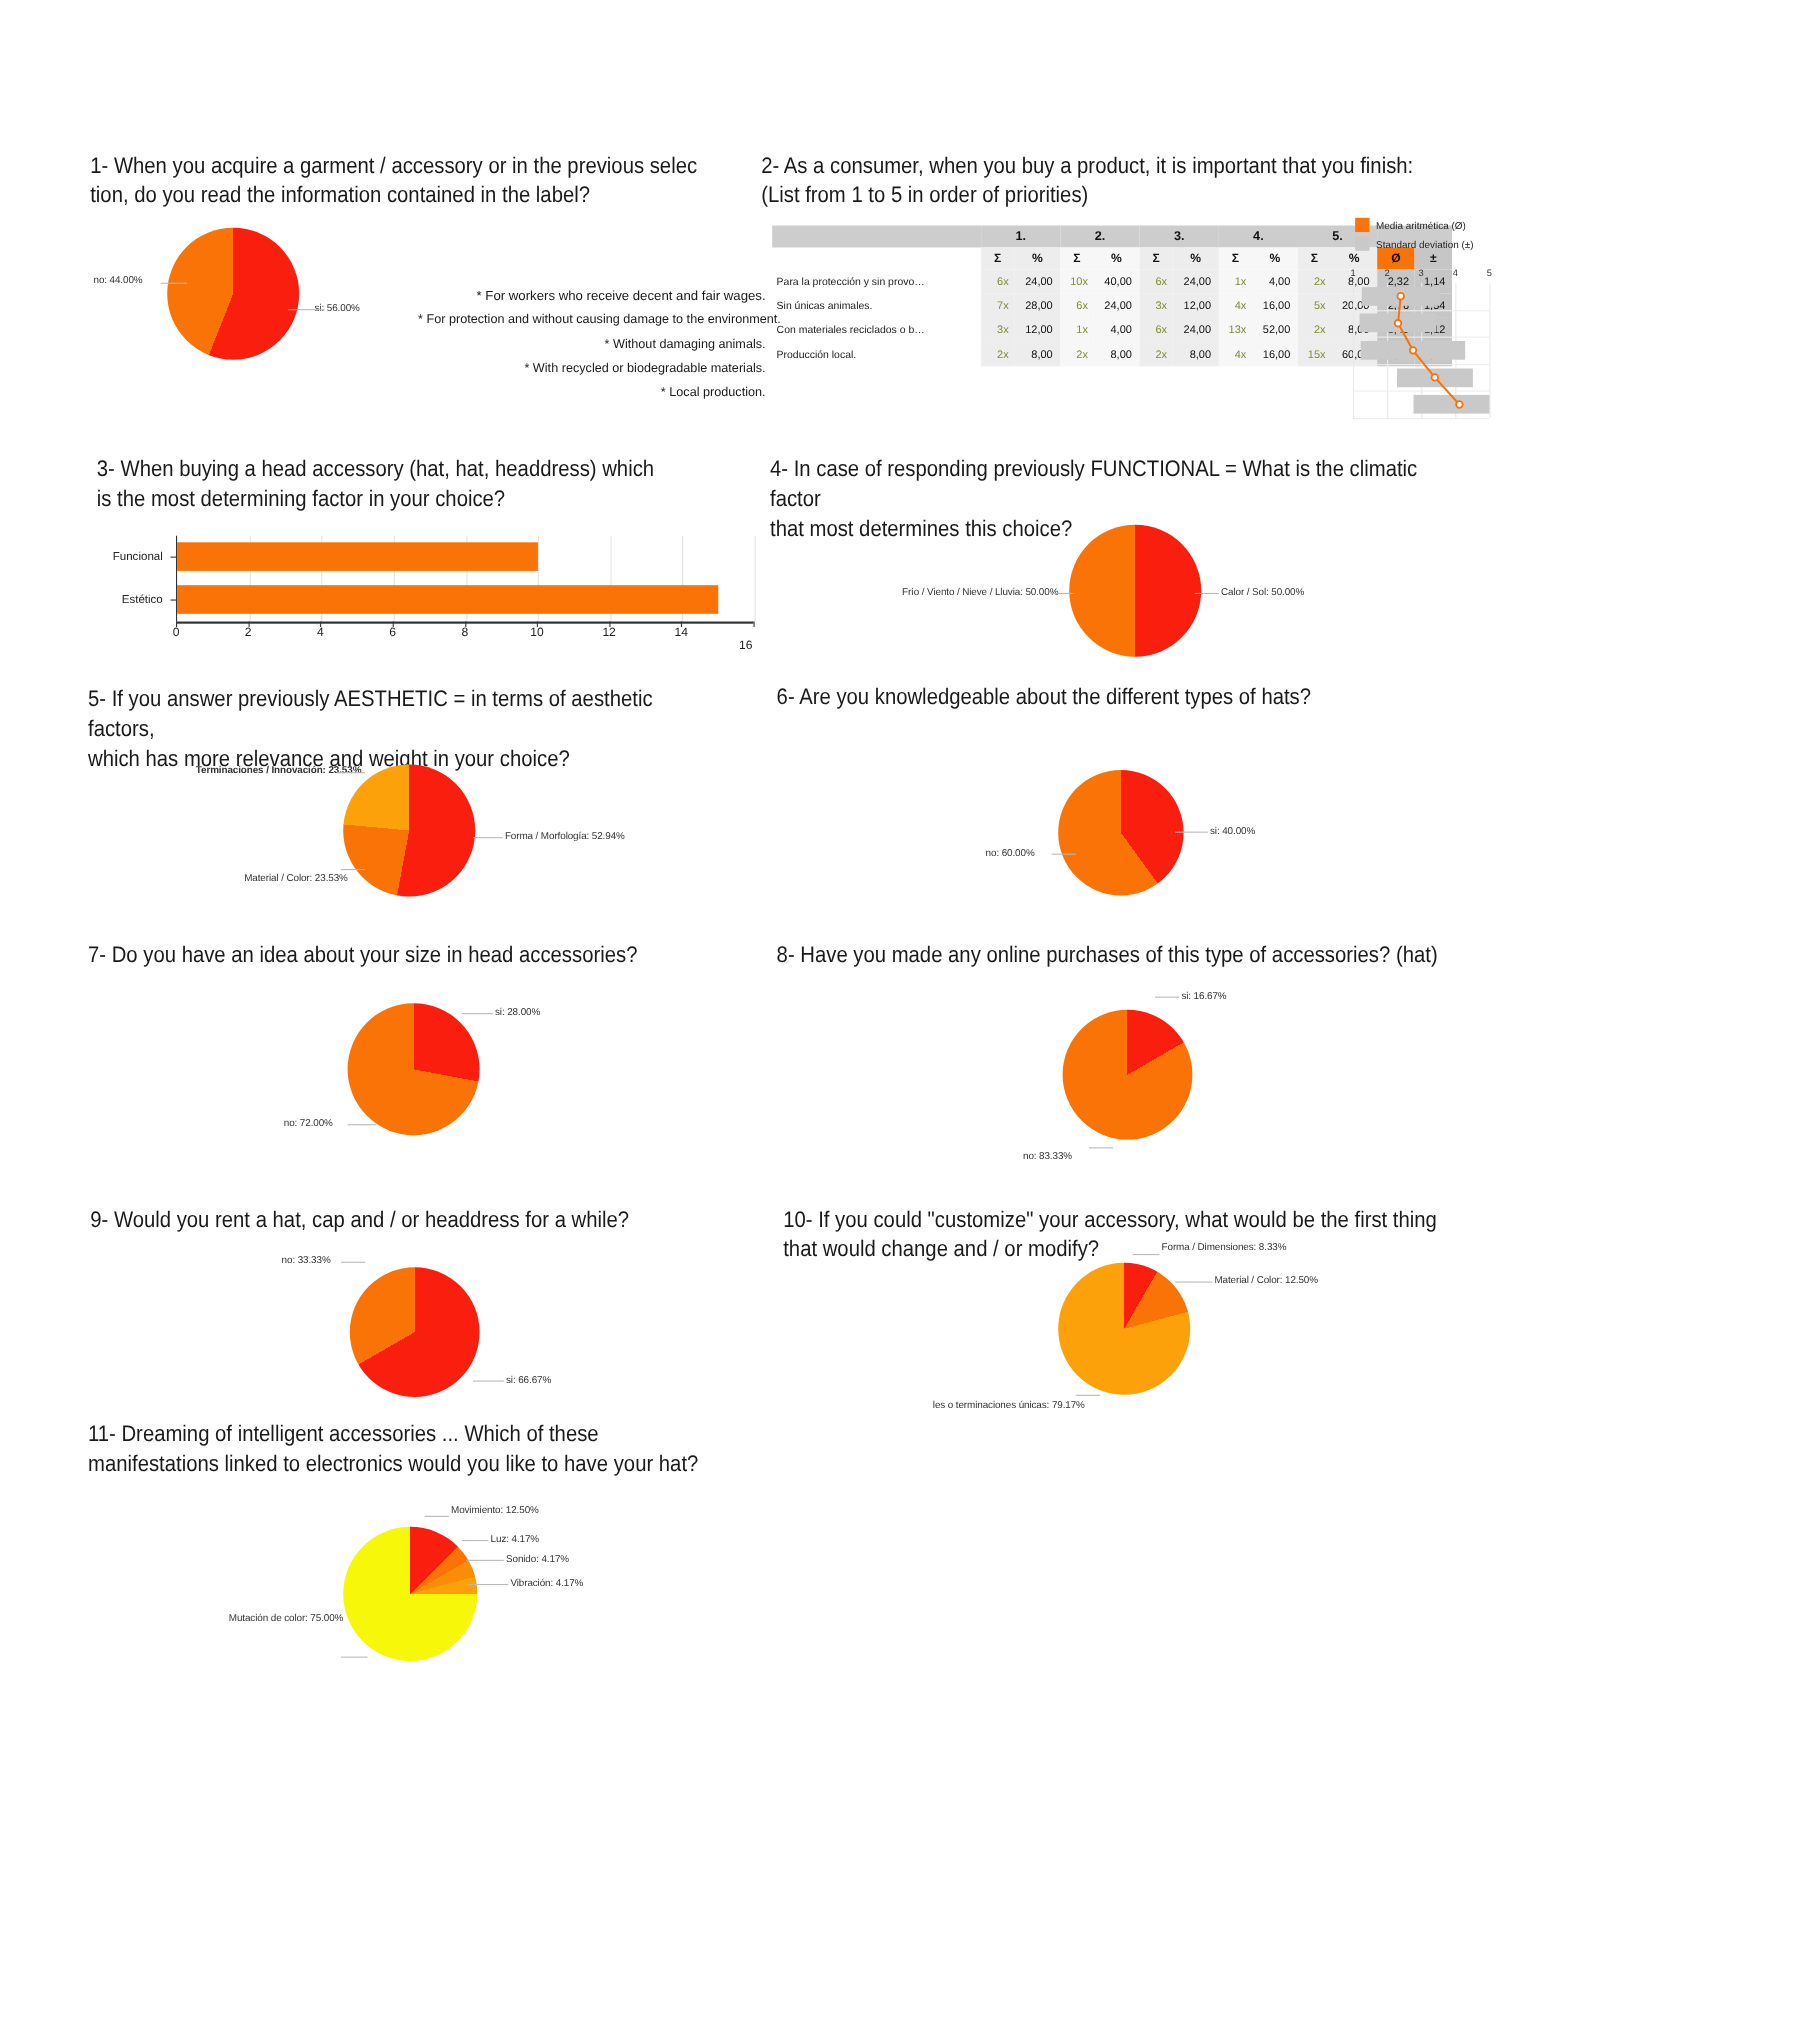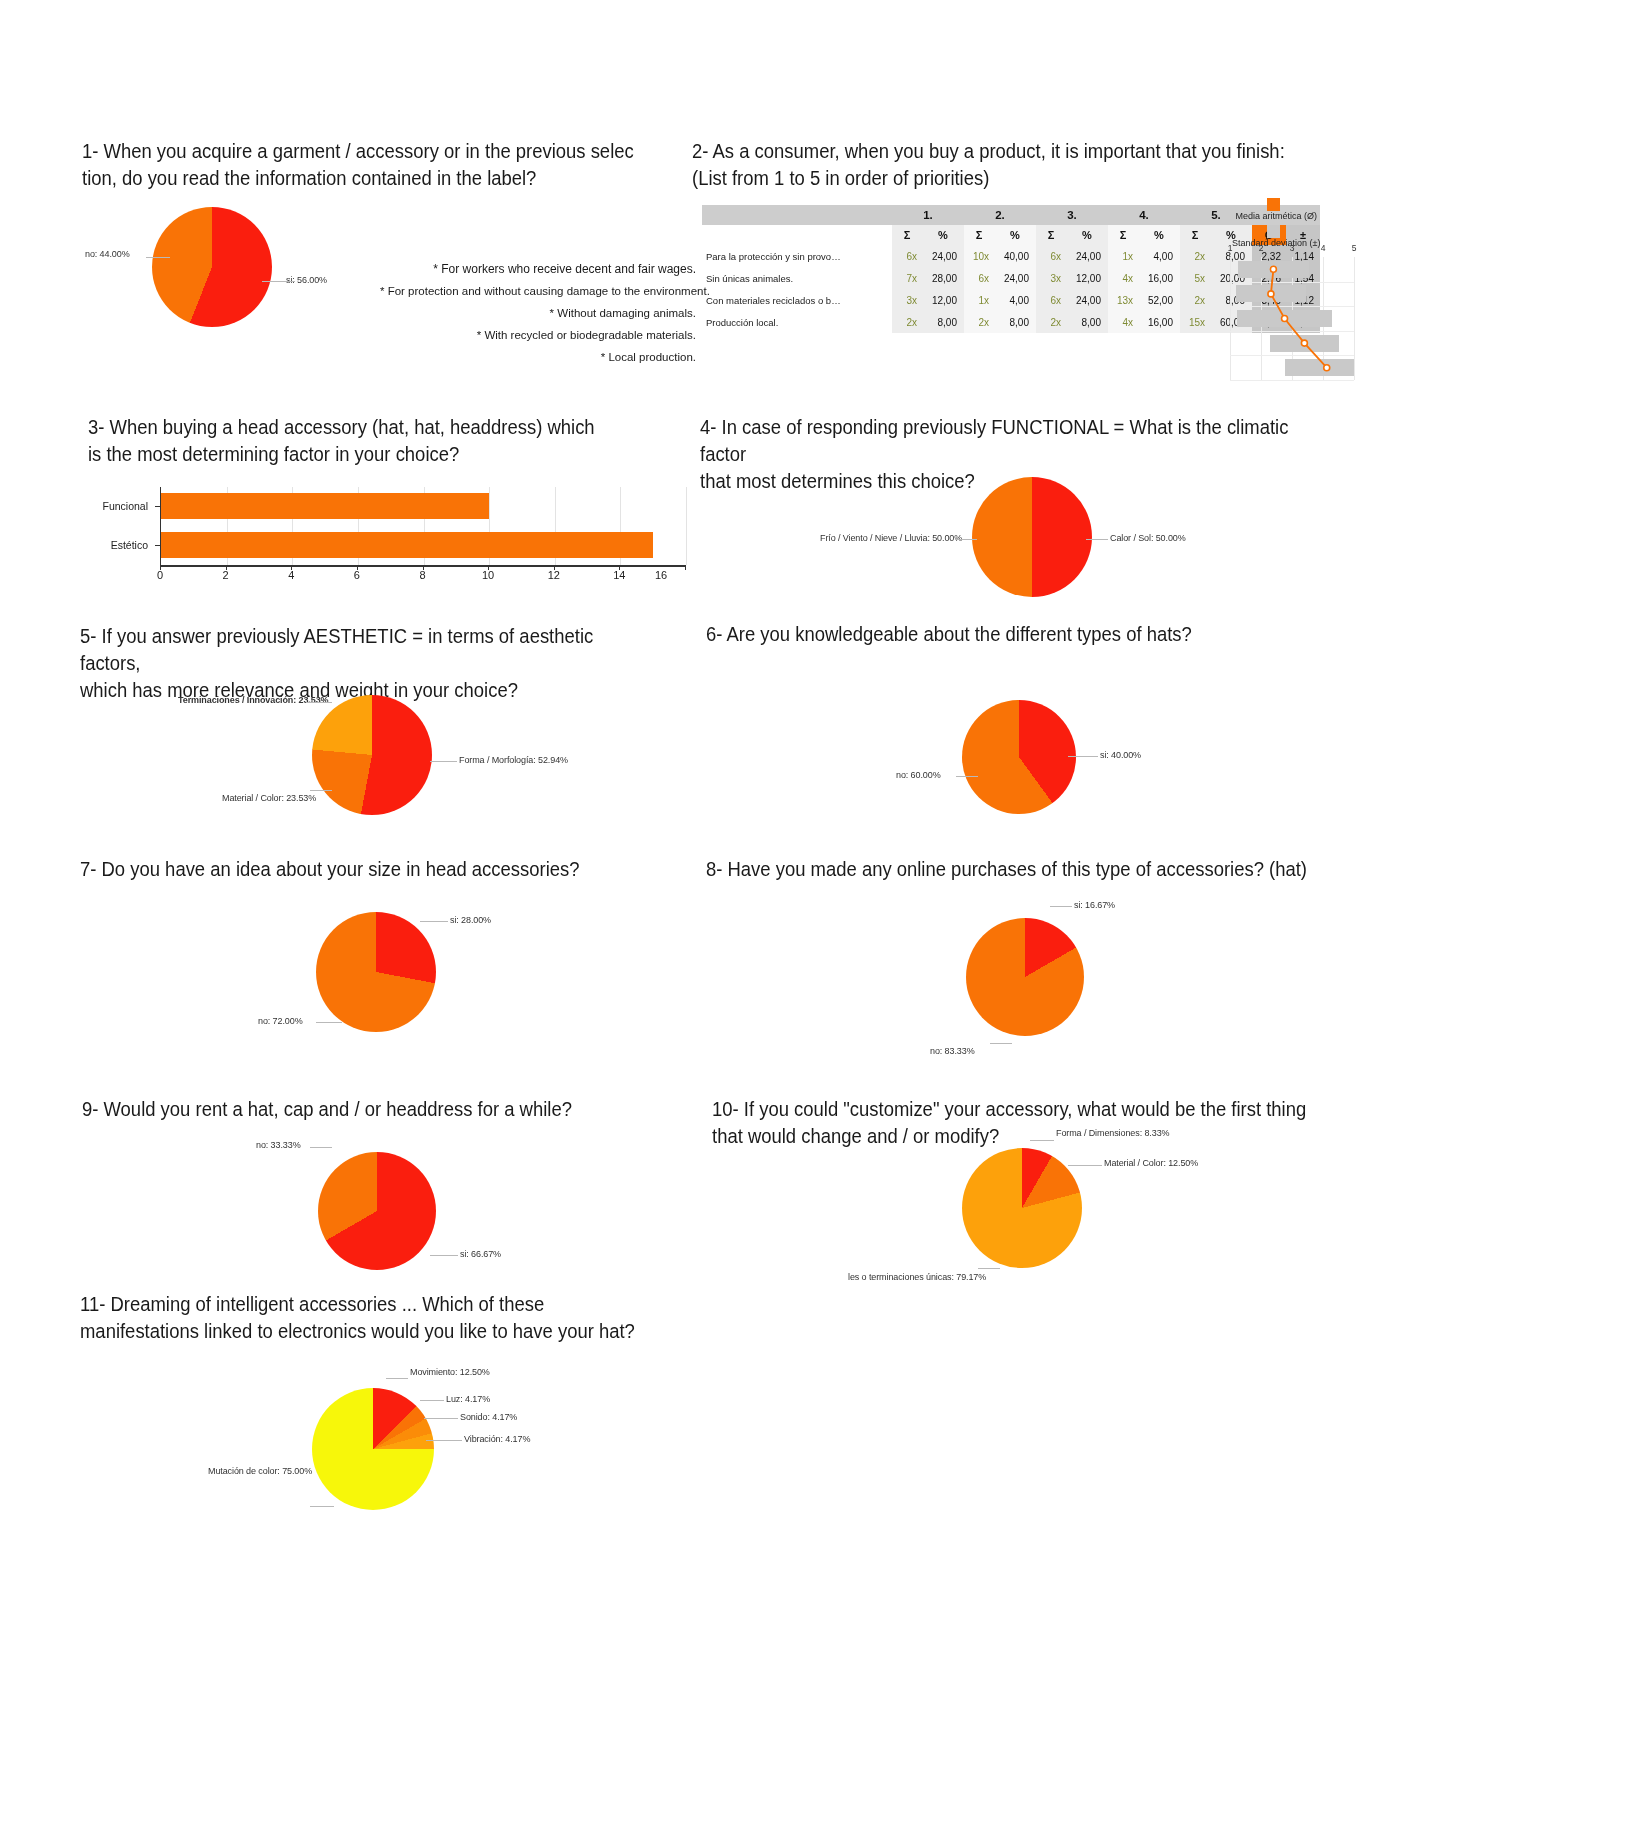--- a/index.html
+++ b/index.html
@@ -68,21 +68,21 @@
   .t2 td.avg{ text-align:right; font-size:10px; padding:0 5px; background:#c6c6c6; color:#111; width:34px;}
   .t2 td.sd{ text-align:right; font-size:10px; padding:0 6px 0 2px; background:#c6c6c6; color:#111; width:34px;}
   .t2 tr.row td{ height:22px; }
   .t2 .grp-a{ background:#ededed; }
   .t2 .grp-b{ background:#f7f7f7; }
   .t2 .oemark{ background:#f97306; color:#fff; font-weight:bold; }
   .t2 .sdhdr{ background:#c6c6c6; }
 
   
   .legend{ position:absolute; left:1232px; top:198px; }
-  .legend .row{ display:flex; align-items:center; margin-bottom:4px;flex-direction:column; }
+  .legend .row{ display:flex; align-items:center; margin-bottom:4px; }
   .legend .sw{ width:13px; height:13px; margin-right:6px; }
   .legend .lt{ font-size:9px; color:#222; }
   .spark{ position:absolute; left:1230px; top:243px; width:124px; height:137px; }
   .spark .grid{ position:absolute; top:14px; left:0; width:124px; height:123px; }
   .spark .vg{ position:absolute; top:0; bottom:0; width:1px; background:#e8e8e8; }
   .spark .hg{ position:absolute; left:0; right:0; height:1px; background:#ededed; }
   .spark .sb{ position:absolute; height:17px; background:#c9c9c9; }
   .spark .numlab{ position:absolute; top:0; font-size:8.5px; color:#333; transform:translateX(-50%); }
   .spark svg{ position:absolute; top:14px; left:0; }
 </style>
@@ -279,21 +279,21 @@
       <div class="xtick" style="left: 316.875px;">6</div>
       <div class="xtickline" style="left: 382.5px;"></div>
       <div class="xtick" style="left: 382.5px;">8</div>
       <div class="xtickline" style="left: 448.125px;"></div>
       <div class="xtick" style="left: 448.125px;">10</div>
       <div class="xtickline" style="left: 513.75px;"></div>
       <div class="xtick" style="left: 513.75px;">12</div>
       <div class="xtickline" style="left: 579.375px;"></div>
       <div class="xtick" style="left: 579.375px;">14</div>
       <div class="xtickline" style="left: 645px;"></div>
-      <div class="xtick" style="left: 621px;">16</div>
+      <div class="xtick" style="left: 638px; margin-top: 12px;">16</div>
     </div>
 
   <div class="q" style="left:700px; top:413px; width:700px;">4- In case of responding previously FUNCTIONAL = What is the climatic factor
 that most determines this choice?</div>
   <div class="pie-wrap" id="pie4" style="left:972px; top:477px; width:120px; height:120px;">
       <div class="pie" style="inset: 0px; width: 100%; height: 100%; background: conic-gradient(rgb(250, 30, 14) 0deg, rgb(250, 30, 14) 180deg, rgb(249, 115, 6) 180deg, rgb(249, 115, 6) 360deg);"></div>
     </div>
   <div class="lbl" style="left:820px; top:533px;">Frío / Viento / Nieve / Lluvia: 50.00%</div>
   <div class="leader" style="left:955px; top:539px; width:22px;"></div>
   <div class="lbl" style="left:1110px; top:533px;">Calor / Sol: 50.00%</div>

